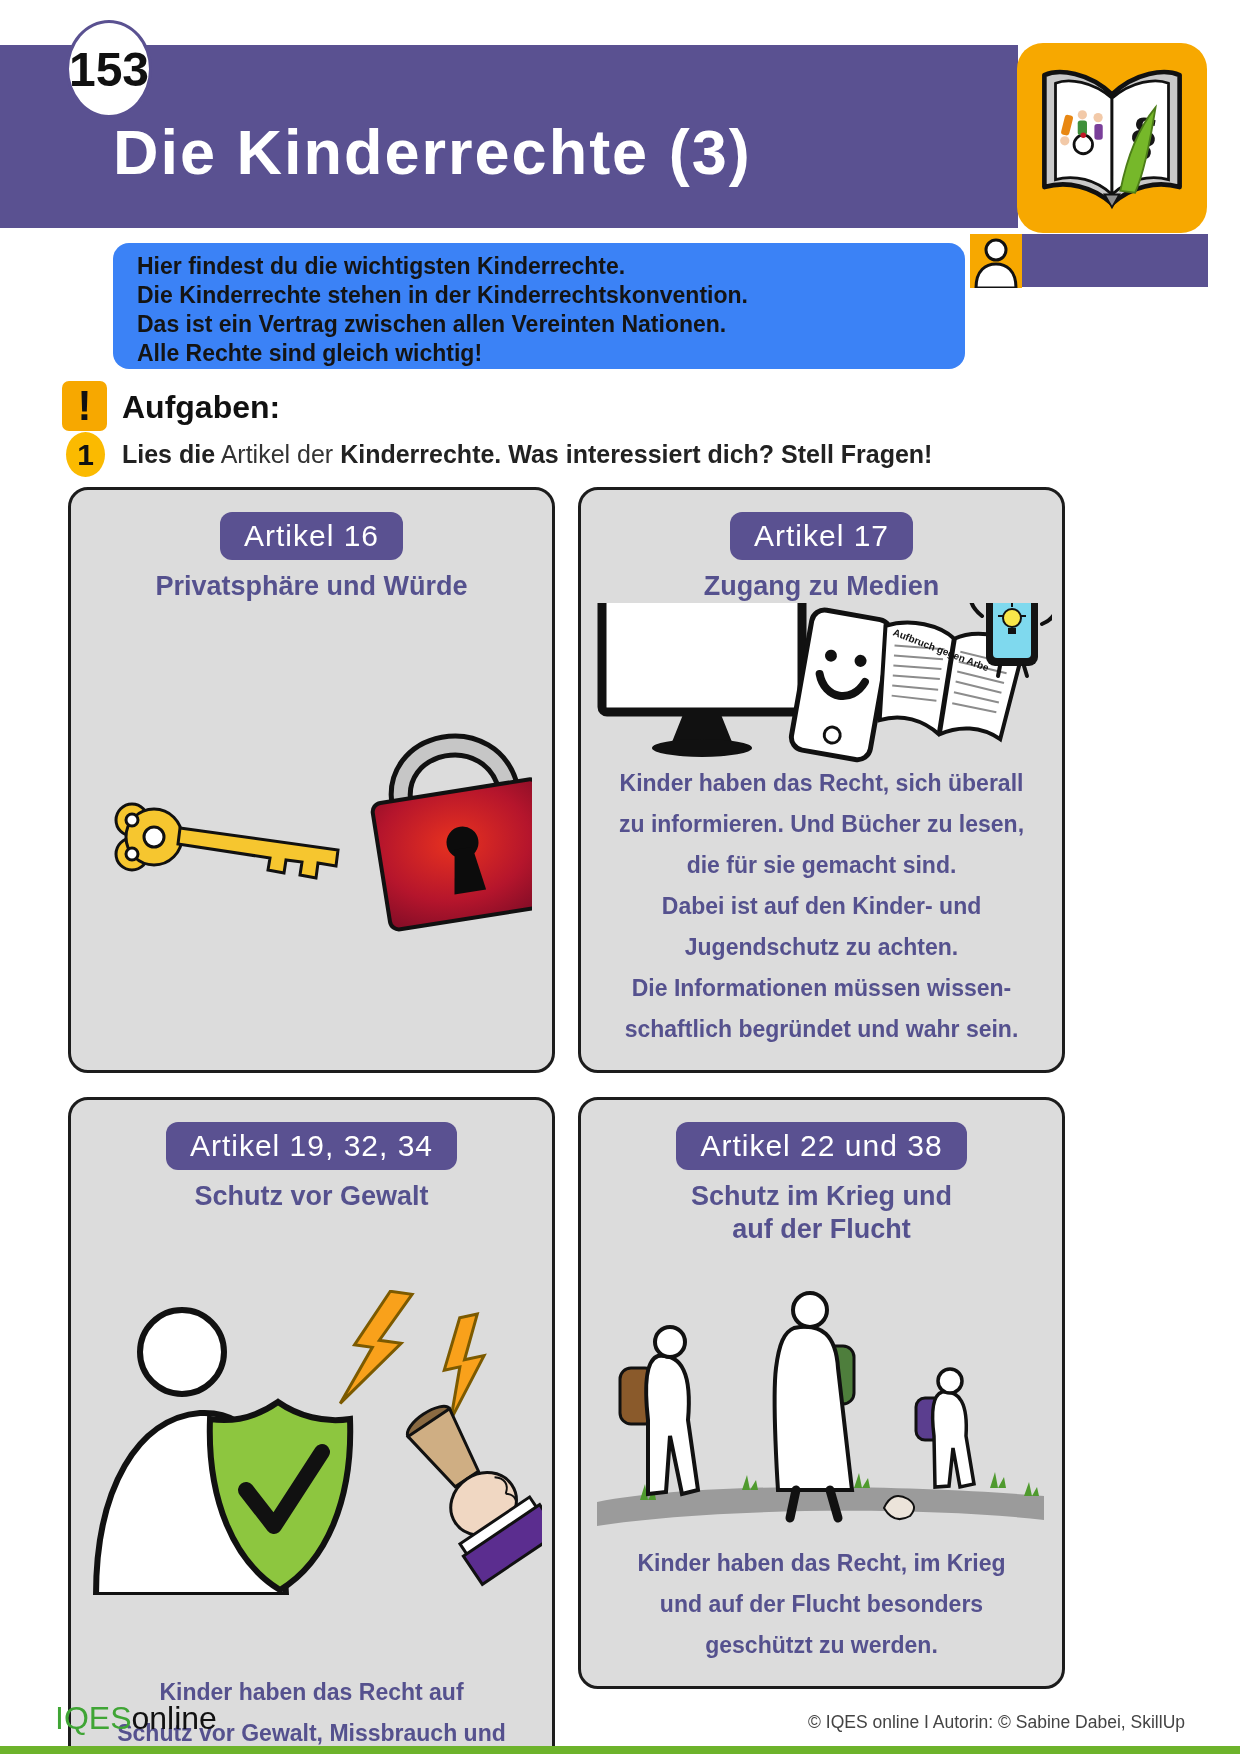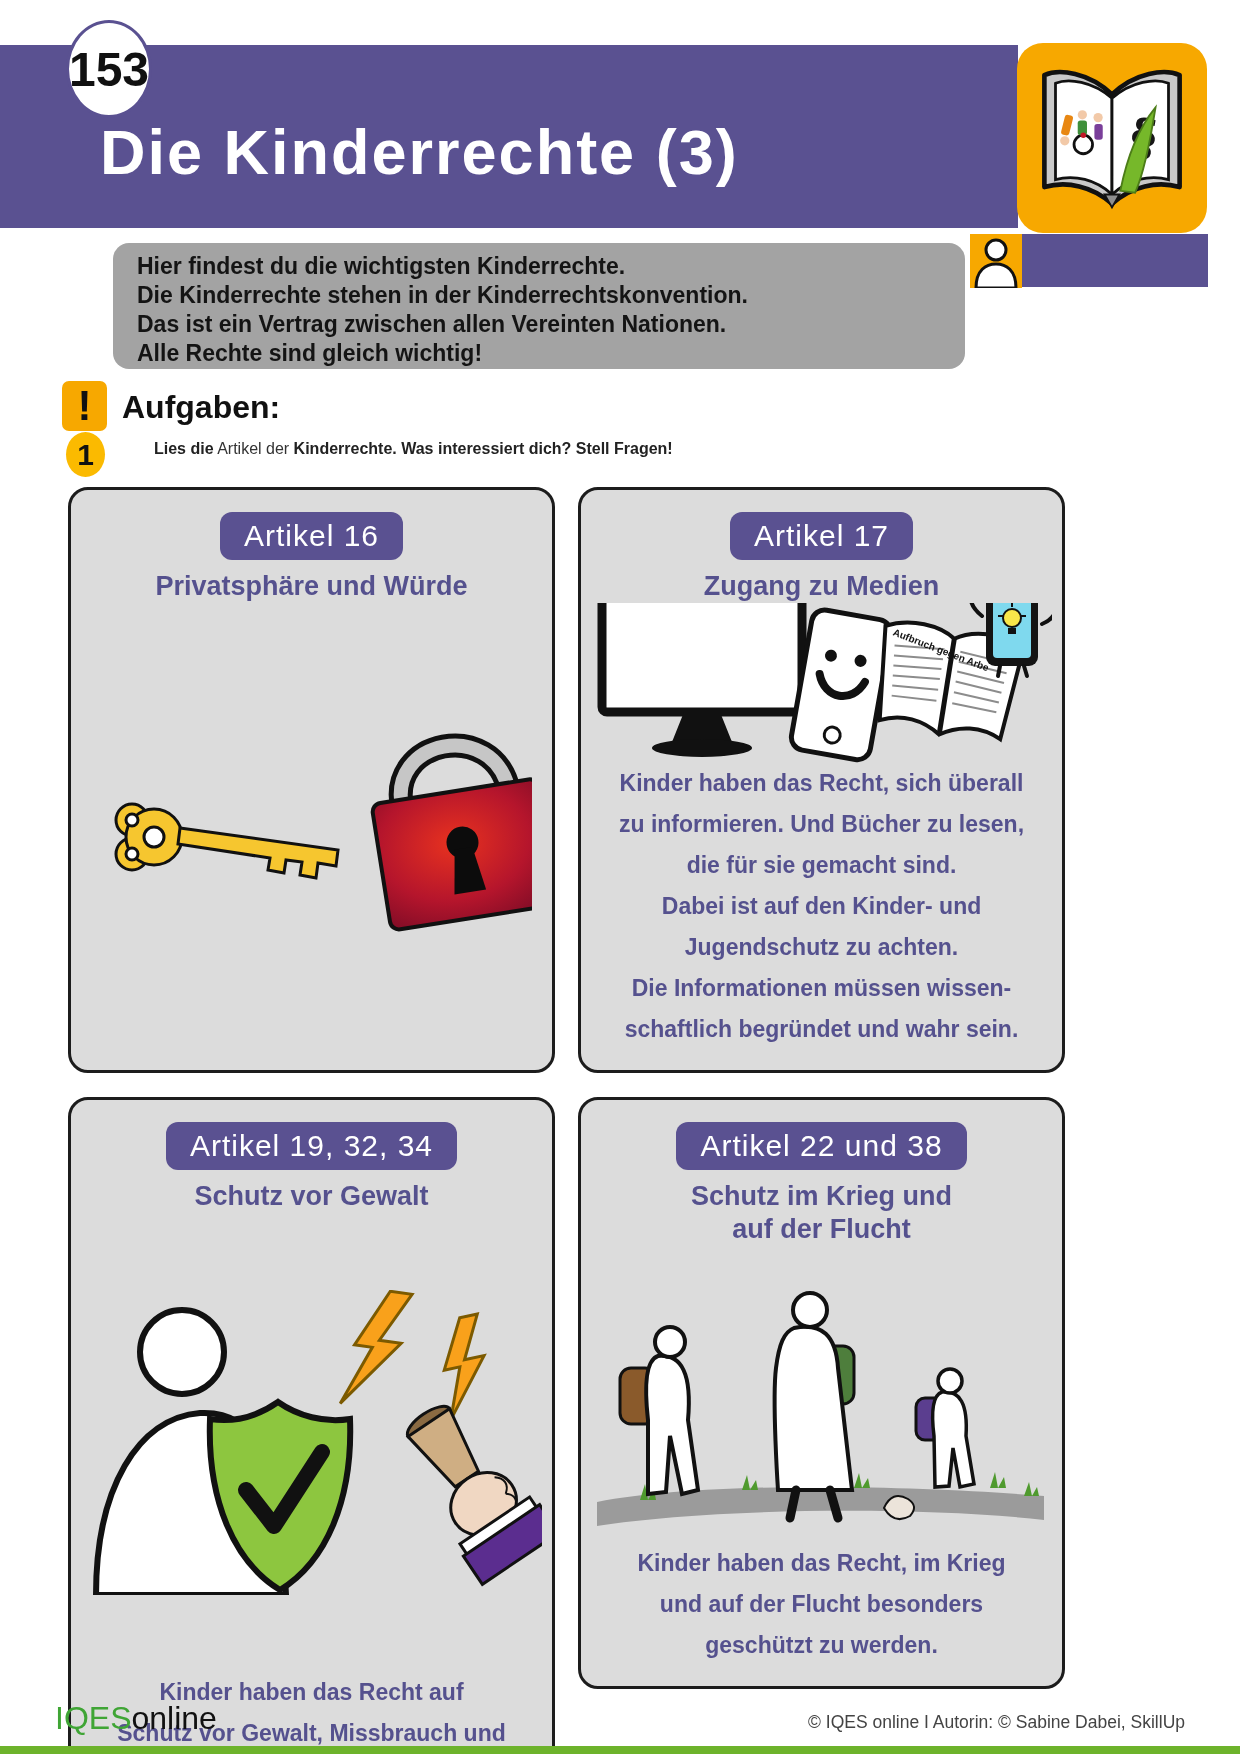--- a/index.html
+++ b/index.html
@@ -4,41 +4,41 @@
 <style>
   html,body{margin:0;padding:0;background:#ffffff;}
   .page{position:relative;width:1240px;height:1754px;background:#ffffff;overflow:hidden;
         font-family:"Liberation Sans",sans-serif;}
 
   
   .title-band{position:absolute;left:0;top:45px;width:1018px;height:183px;background:#5a5191;}
   .num-badge{position:absolute;left:66px;top:20px;width:80px;height:92px;background:#fff;
              border:3px solid #5a5191;border-radius:50%;display:flex;align-items:center;
              justify-content:center;font-size:48px;font-weight:bold;color:#111;z-index:4;}
-  .page-title{position:absolute;left:100px;top:116px;z-index:3;color:#ffffff;font-size:63px;
+  .page-title{position:absolute;left:113px;top:116px;z-index:3;color:#ffffff;font-size:63px;
               font-weight:600;letter-spacing:2px;}
   .book-tile{position:absolute;left:1017px;top:43px;width:190px;height:190px;background:#f7a800;
              border-radius:26px;z-index:2;display:flex;align-items:center;justify-content:center;}
   .strip2{position:absolute;left:1022px;top:234px;width:186px;height:53px;background:#5a5191;}
   .person-tile{position:absolute;left:970px;top:234px;width:52px;height:54px;background:#f7a800;}
 
   
-  .intro-box{position:absolute;left:113px;top:243px;width:852px;height:126px;background:#a3a3a3;
+  .intro-box{position:absolute;left:113px;top:243px;width:852px;height:126px;background:#3b82f6;
              border-radius:16px;box-sizing:border-box;padding:9px 0 0 24px;}
   .intro-line{font-size:23px;font-weight:bold;color:#141414;line-height:29px;}
 
   
   .excl-icon{position:absolute;left:62px;top:381px;width:45px;height:50px;background:#f7a800;
              border-radius:7px;display:flex;align-items:center;justify-content:center;
              font-size:42px;font-weight:800;color:#111;}
   .tasks-heading{position:absolute;left:122px;top:389px;font-size:32px;font-weight:bold;color:#111;}
   .task-num{position:absolute;left:66px;top:432px;width:39px;height:45px;background:#fbba00;
             border-radius:50%;display:flex;align-items:center;justify-content:center;
             font-size:30px;font-weight:bold;color:#111;}
-  .task-line{position:absolute;left:122px;top:440px;font-size:16px;color:#222;margin-left:32px;}
+  .task-line{position:absolute;left:122px;top:440px;font-size:25px;color:#222;}
   .task-line .b{font-weight:bold;}
   .task-line .r{font-weight:normal;color:#333;}
 
   
   .card{position:absolute;width:487px;background:#dcdcdc;border:3px solid #1c1c1c;
         border-radius:20px;box-sizing:border-box;display:flex;flex-direction:column;
         align-items:center;}
   .card-1{left:68px;top:487px;height:586px;}
   .card-2{left:578px;top:487px;height:586px;}
   .card-3{left:68px;top:1097px;height:721px;}

